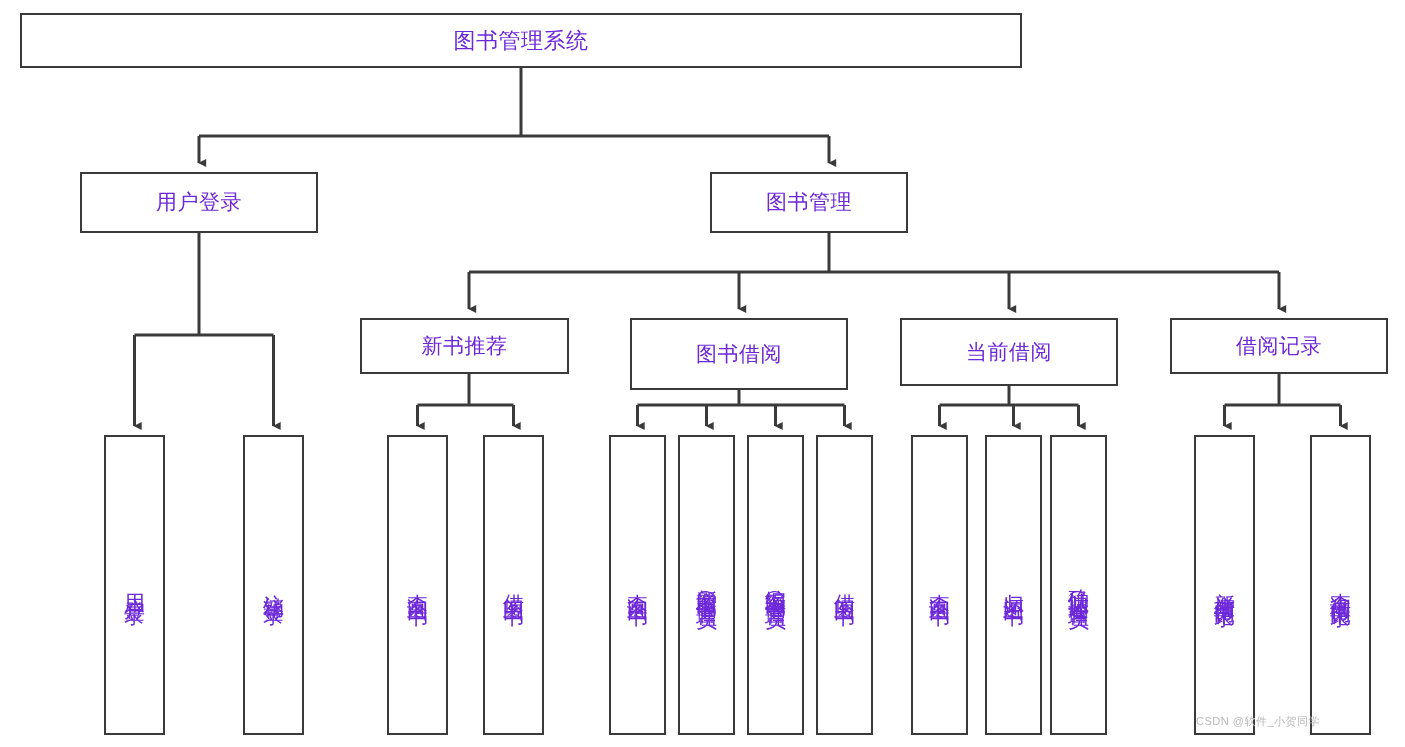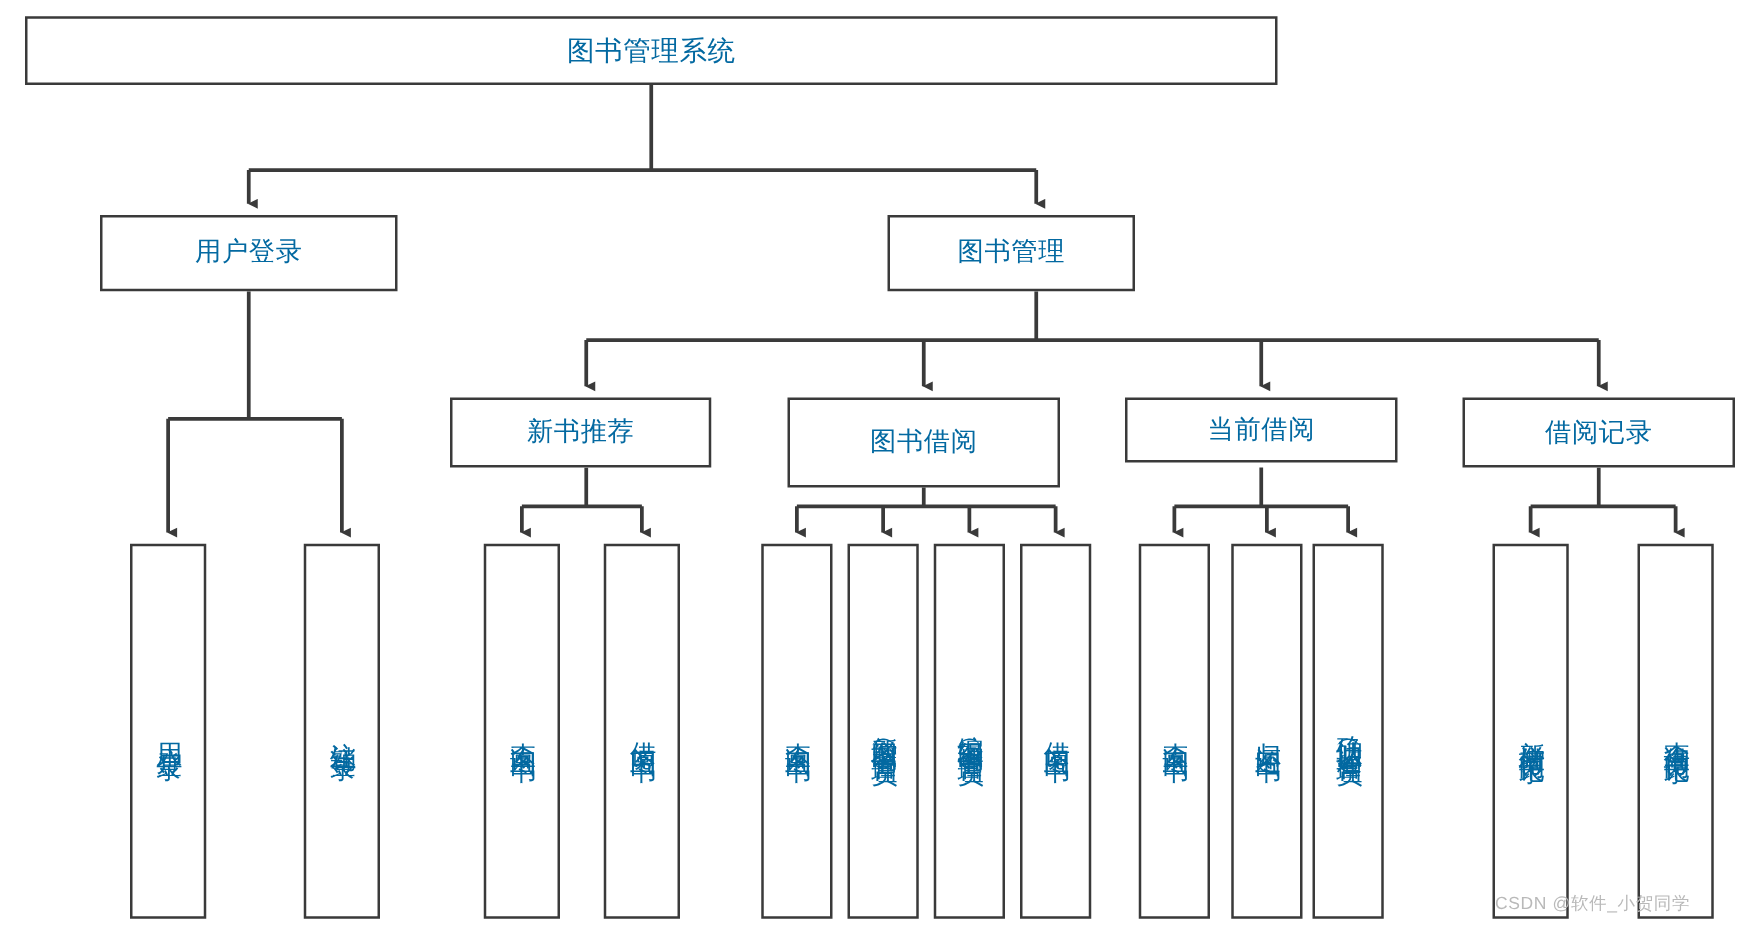--- a/index.html
+++ b/index.html
@@ -33,21 +33,21 @@
     border: 2px solid #3a3a3a;
     display: flex;
     align-items: center;
     justify-content: center;
     color: #222222;
   }
   .node .node-label {
     display: block;
     text-align: center;
     line-height: 1.18;
-    color: #0369a1;
+    color: #6d28d9;
     white-space: nowrap;
   }
   
   .node.horiz .node-label {
     font-size: 21px;
     letter-spacing: 0.5px;
   }
   .node.root .node-label {
     font-size: 22px;
   }
@@ -64,21 +64,21 @@
     line-height: 1.05;
     letter-spacing: 4px;
     white-space: nowrap;
     max-height: 288px;
   }
   .node.vert.tall .node-label {
     letter-spacing: 3px;
   }
   .watermark {
     position: absolute;
-    font-size: 14px;
+    font-size: 11px;
     color: #b9b9b9;
     white-space: nowrap;
     user-select: none;
     letter-spacing: 0.5px;
   }
 </style>
 </head>
 <body>
 
 <div id="diagram-root">
@@ -139,21 +139,21 @@
   </div>
 
   <div class="node horiz" style="left: 360px; top: 318px; width: 209px; height: 56px;">
     <span class="node-label">新书推荐</span>
   </div>
 
   <div class="node horiz" style="left: 630px; top: 318px; width: 218px; height: 72px;">
     <span class="node-label">图书借阅</span>
   </div>
 
-  <div class="node horiz" style="left: 900px; top: 318px; width: 218px; height: 52px;">
+  <div class="node horiz" style="left: 900px; top: 318px; width: 218px; height: 68px;">
     <span class="node-label">当前借阅</span>
   </div>
 
   <div class="node horiz" style="left: 1170px; top: 318px; width: 218px; height: 56px; font-family: Liberation Serif, serif;">
     <span class="node-label">借阅记录</span>
   </div>
 
   <div class="node vert" style="left: 104px; top: 435px; width: 61px; height: 300px;">
     <span class="node-label">用户登录</span>
   </div>

